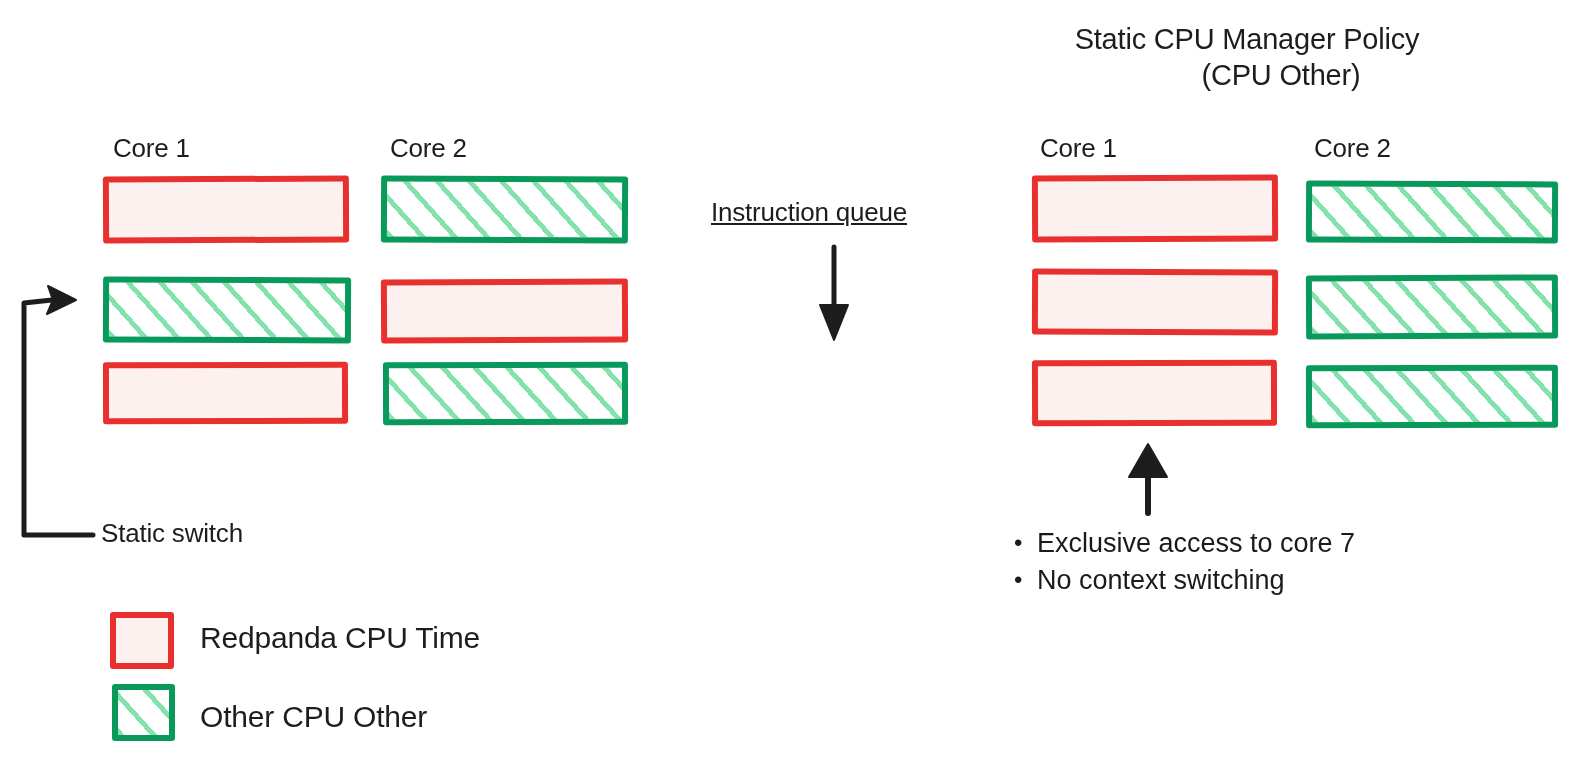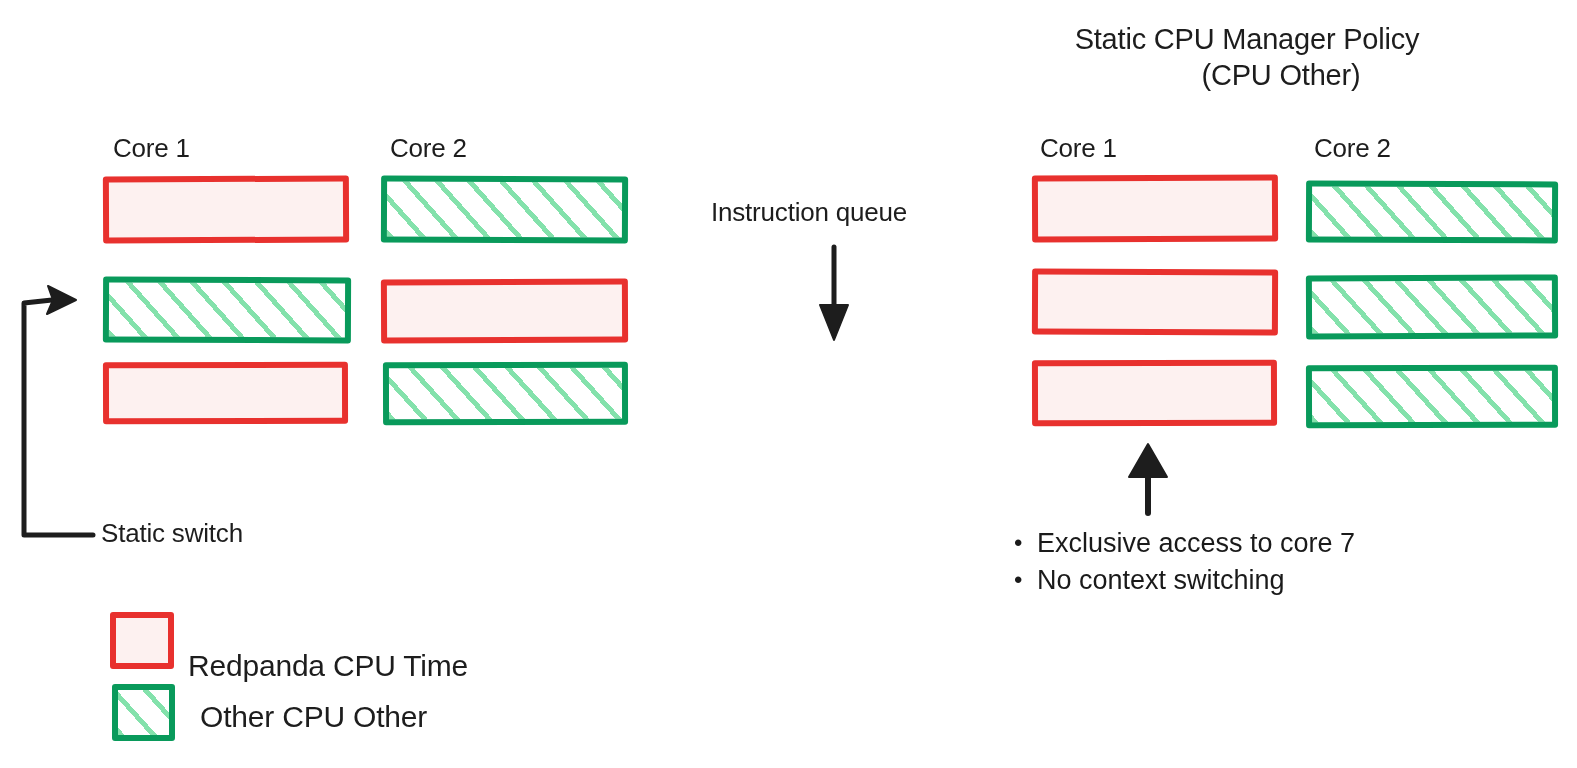--- a/index.html
+++ b/index.html
@@ -111,21 +111,21 @@
   <div class="blk blk-red sketch1" style="left:103px; top:176px; width:246px; height:67px;"></div>
   <div class="blk blk-green sketch2" style="left:103px; top:277px; width:248px; height:66px;"></div>
   <div class="blk blk-red sketch3" style="left:103px; top:362px; width:245px; height:62px;"></div>
 
   <div class="blk blk-green sketch2" style="left:381px; top:176px; width:247px; height:67px;"></div>
   <div class="blk blk-red sketch1" style="left:381px; top:279px; width:247px; height:64px;"></div>
   <div class="blk blk-green sketch3" style="left:383px; top:362px; width:245px; height:63px;"></div>
 
   <div class="txt annot" style="left:101px; top:518px;">Static switch</div>
 
-  <div class="txt annot" style="left:711px; top:197px;">Instruction queue</div>
+  <div class="txt annot" style="left:711px; top:197px;text-decoration:underline;">Instruction queue</div>
 
   <div class="txt panel-title" style="left:951px; top:22px; width:592px;">Static CPU Manager Policy</div>
   <div class="txt panel-title" style="left:985px; top:58px; width:592px;">(CPU Other)</div>
 
   <div class="txt core-label" style="left:1040px; top:133px; width:230px;">Core 1</div>
 
   <div class="txt core-label" style="left:1314px; top:133px; width:230px;">Core 2</div>
 
   <div class="blk blk-red sketch1" style="left:1032px; top:175px; width:246px; height:67px;"></div>
   <div class="blk blk-red sketch2" style="left:1032px; top:269px; width:246px; height:66px;"></div>
@@ -134,21 +134,21 @@
   <div class="blk blk-green sketch2" style="left:1306px; top:181px; width:252px; height:62px;"></div>
   <div class="blk blk-green sketch1" style="left:1306px; top:275px; width:252px; height:64px;"></div>
   <div class="blk blk-green sketch3" style="left:1306px; top:365px; width:252px; height:63px;"></div>
 
   <ul class="bullets" style="left:1007px; top:525px;">
     <li>Exclusive access to core 7</li>
     <li>No context switching</li>
   </ul>
 
   <div class="swatch blk-red" style="left:110px; top:612px; width:64px; height:57px;"></div>
-  <div class="txt legend-label" style="left:188px; top:620px;margin-top:28px;">Redpanda CPU Time</div>
+  <div class="txt legend-label" style="left:200px; top:620px;">Redpanda CPU Time</div>
 
   <div class="swatch blk-green" style="left:112px; top:684px; width:63px; height:57px;"></div>
   <div class="txt legend-label" style="left:200px; top:699px;">Other CPU Other</div>
 
   <svg class="overlay" viewBox="0 0 1577 768">
 
     <g>
       <path d="M 93 535 L 24 535 L 24 303 L 52 300" fill="none" stroke="#1d1d1d" stroke-width="5" stroke-linecap="round" stroke-linejoin="round"></path>
       <path d="M 48 286 L 76 300 L 47 314 L 53 300 Z" fill="#1d1d1d" stroke="#1d1d1d" stroke-width="2" stroke-linejoin="round"></path>
     </g>

